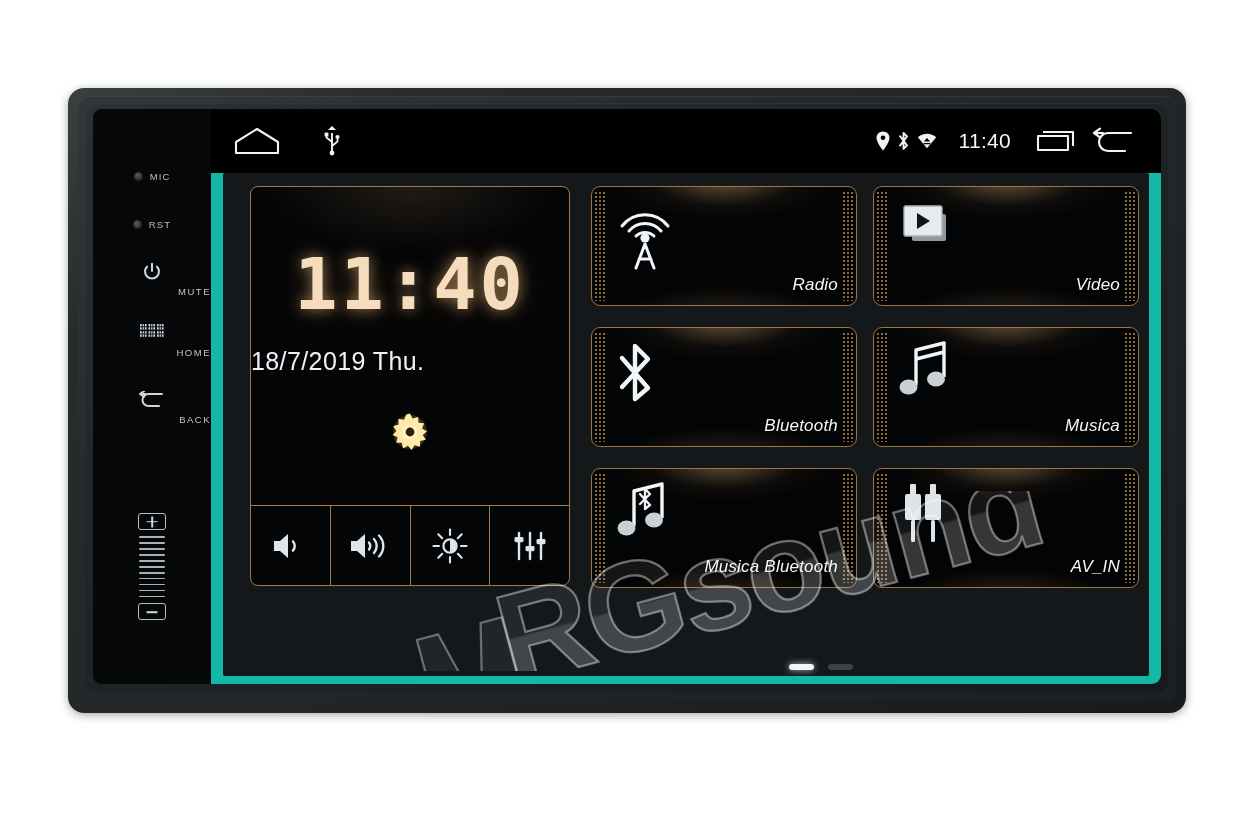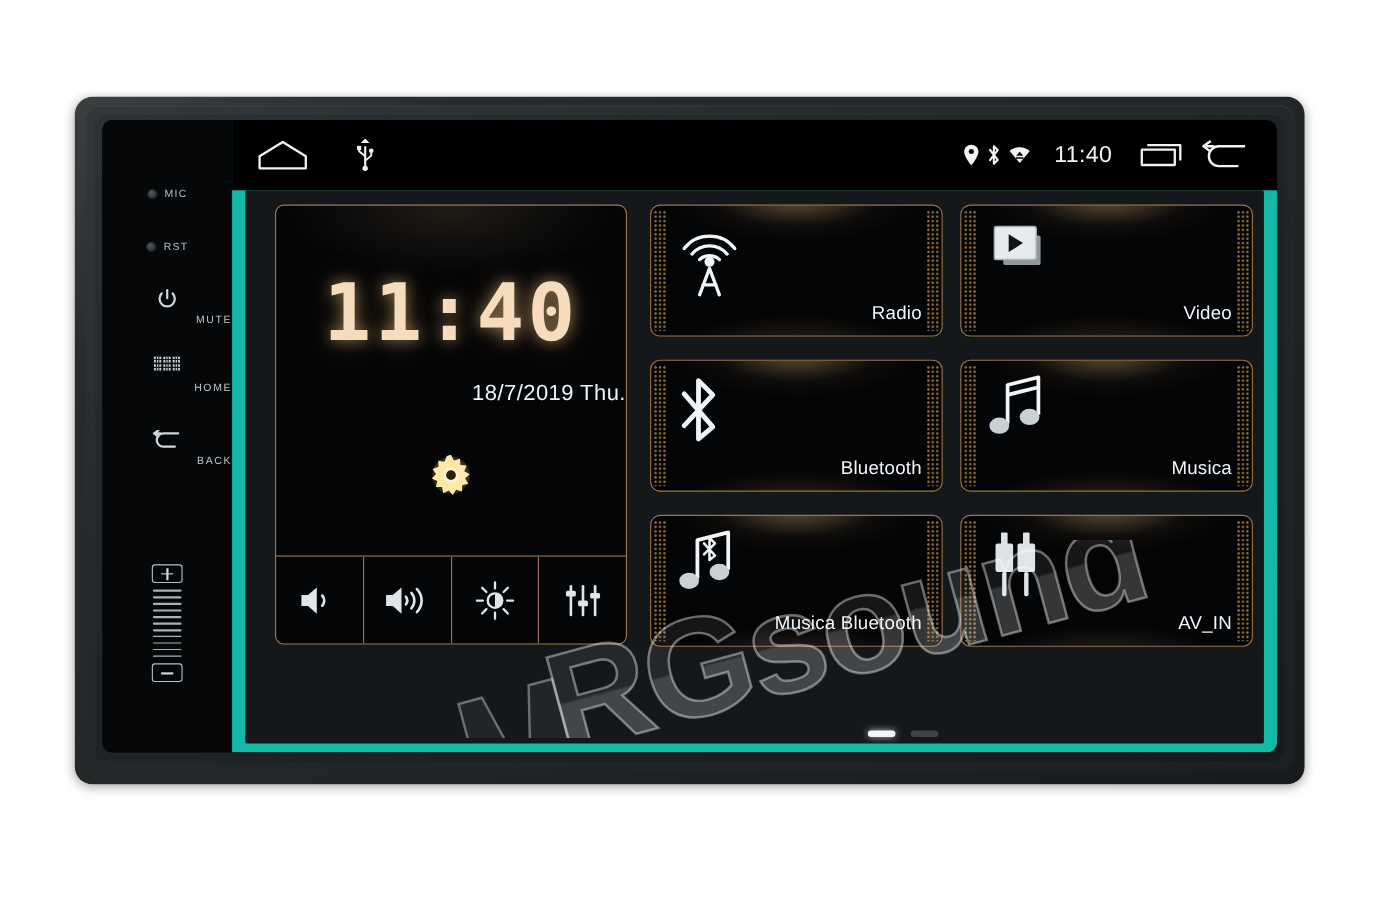--- a/index.html
+++ b/index.html
@@ -197,23 +197,23 @@
     font-size: 72px;
     font-weight: bold;
     letter-spacing: 3px;
     color: #f6dcbc;
     text-shadow: 0 0 14px rgba(246,200,140,0.55), 0 0 30px rgba(230,160,80,0.3);
   }
   #clock-date {
     position: absolute;
     left: 0; top: 160px;
     width: 100%;
-    text-align: right;
+    text-align: left;
     color: #f0f3f5;
-    font-size: 20px;
+    font-size: 25px;
     letter-spacing: 0.4px;
   }
   #clock-gear {
     position: absolute;
     left: 50%; top: 222px;
     transform: translateX(-50%);
   }
   #clock-ctrl-row {
     position: absolute;
     left: 0; bottom: 0;
@@ -266,20 +266,21 @@
     position: absolute;
     left: 22px; top: 13px;
   }
   .tile-label {
     position: absolute;
     right: 18px; bottom: 10px;
     color: #f4f7f9;
     font-size: 17px;
     letter-spacing: 0.2px;
     text-shadow: 0 1px 2px #000;
+    font-style: italic;
   }
 
   
   #page-dots {
     position: absolute;
     left: 0; bottom: 6px;
     width: 100%;
     display: flex;
     justify-content: center;
     gap: 14px;

